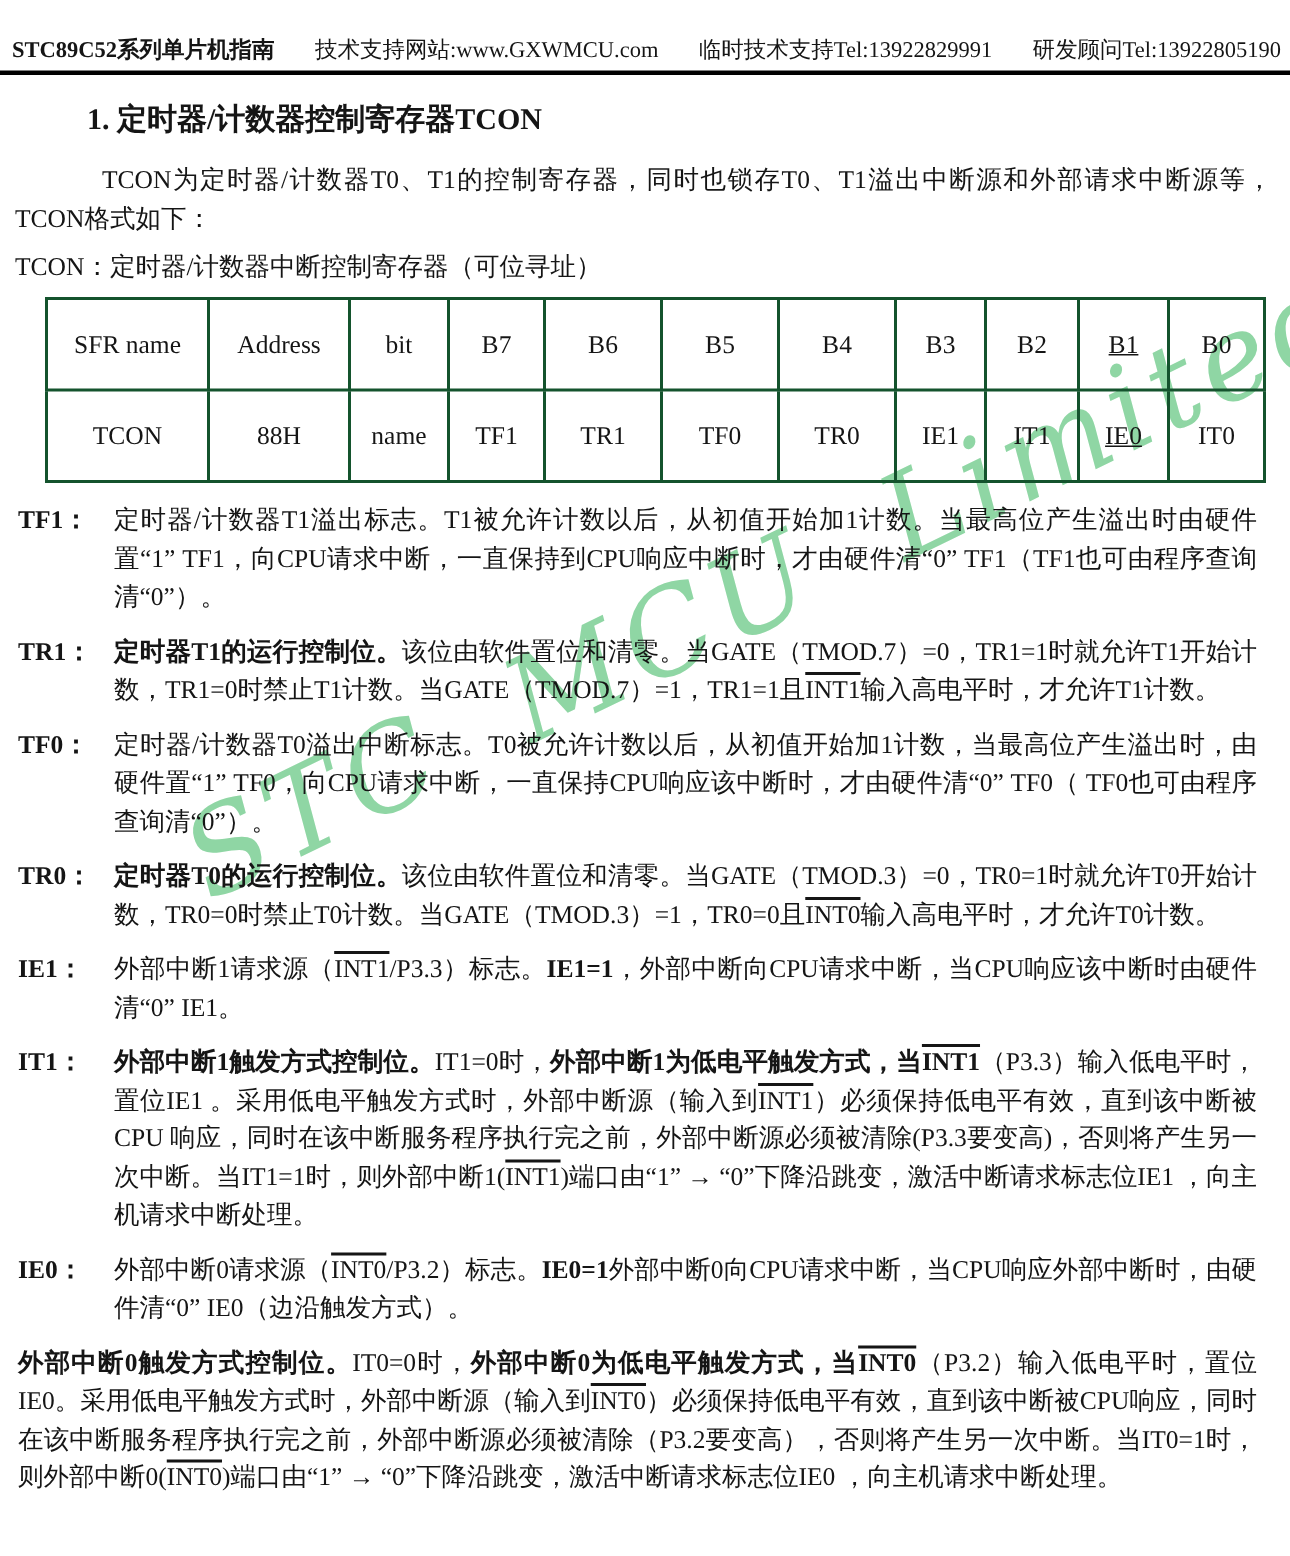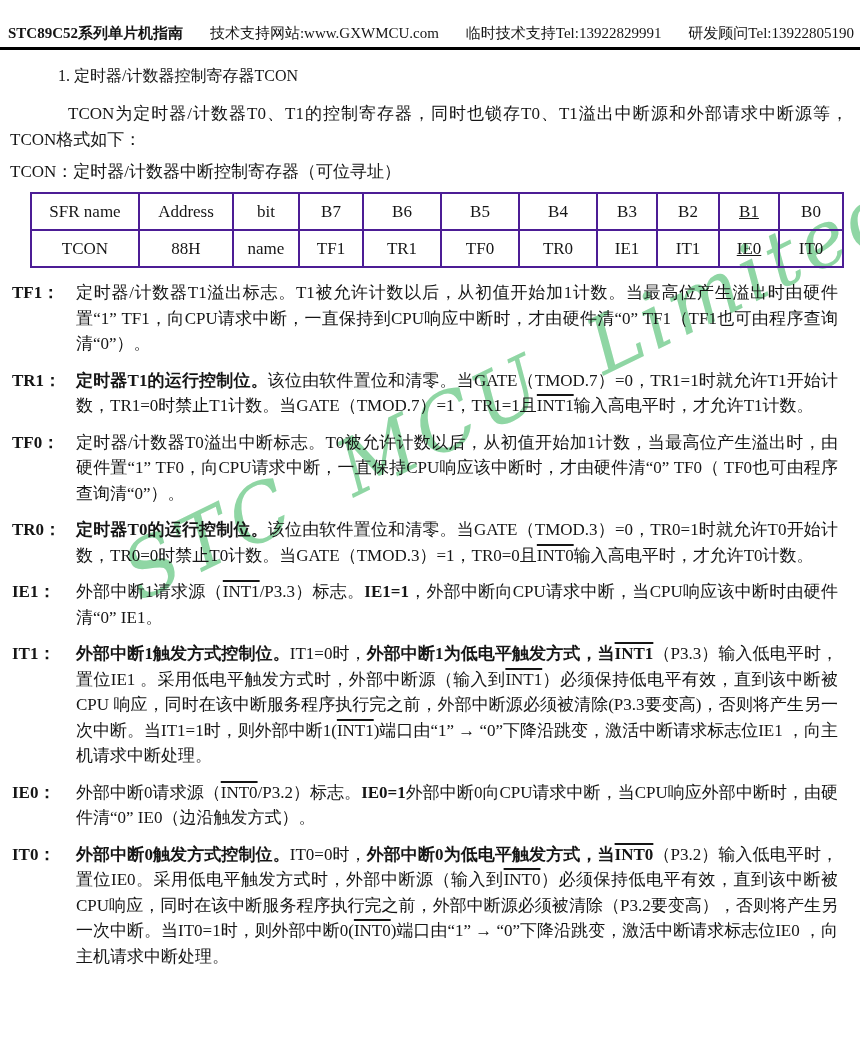--- a/index.html
+++ b/index.html
@@ -31,46 +31,46 @@
     align-items:baseline;
     justify-content:space-between;
     padding:24px 6px 4px 8px;
     border-bottom:3px solid #000;
     font-size:15px;
     white-space:nowrap;
     text-align:center;
   }
   .hdr .h-left{font-weight:bold;}
   .title{
-    font-size:16px;
-    font-weight:normal;
+    font-size:20px;
+    font-weight:bold;
     margin:16px 0 0 58px;
   }
   .intro{
     margin:14px 12px 0 10px;
     font-size:17px;
     line-height:26px;
     text-align:justify;
     text-indent:58px;
   }
   .caption{
     margin:6px 10px 0 10px;
     font-size:17px;
     line-height:26px;
   }
   table.sfr{
     border-collapse:collapse;
     margin:7px 0 0 30px;
     font-size:17px;
   }
   table.sfr td{
-    border:2px solid #4c1d95;
+    border:2px solid #14532d;
     text-align:center;
     height:27px;
-    padding:4px 4px;
+    padding:16px 4px;
   }
   table.sfr tr td:nth-child(1){width:98px;}
   table.sfr tr td:nth-child(2){width:84px;}
   table.sfr tr td:nth-child(3){width:56px;}
   table.sfr tr td:nth-child(4){width:54px;}
   table.sfr tr td:nth-child(5){width:68px;}
   table.sfr tr td:nth-child(6){width:68px;}
   table.sfr tr td:nth-child(7){width:68px;}
   table.sfr tr td:nth-child(8){width:50px;}
   table.sfr tr td:nth-child(9){width:52px;}
@@ -171,19 +171,18 @@
         </div>
         <div class="def-item">
           <span class="term">IT1：</span>
           <span class="def-body"><span class="bold">外部中断1触发方式控制位。</span><span>IT1=0时，</span><span class="bold">外部中断1为低电平触发方式，当</span><span class="bold ovl">INT1</span><span>（P3.3）输入低电平时，置位IE1 。采用低电平触发方式时，外部中断源（输入到</span><span class="ovl">INT1</span><span>）必须保持低电平有效，直到该中断被CPU 响应，同时在该中断服务程序执行完之前，外部中断源必须被清除(P3.3要变高)，否则将产生另一次中断。当IT1=1时，则外部中断1(</span><span class="ovl">INT1</span><span>)端口由“1” → “0”下降沿跳变，激活中断请求标志位IE1 ，向主机请求中断处理。</span></span>
         </div>
         <div class="def-item">
           <span class="term">IE0：</span>
           <span class="def-body"><span>外部中断0请求源（</span><span class="ovl">INT0</span><span>/P3.2）标志。</span><span class="bold">IE0=1</span><span>外部中断0向CPU请求中断，当CPU响应外部中断时，由硬件清“0” IE0（边沿触发方式）。</span></span>
         </div>
         <div class="def-item">
-          <span class="term">IT0：</span>
           <span class="def-body"><span class="bold">外部中断0触发方式控制位。</span><span>IT0=0时，</span><span class="bold">外部中断0为低电平触发方式，当</span><span class="bold ovl">INT0</span><span>（P3.2）输入低电平时，置位IE0。采用低电平触发方式时，外部中断源（输入到</span><span class="ovl">INT0</span><span>）必须保持低电平有效，直到该中断被CPU响应，同时在该中断服务程序执行完之前，外部中断源必须被清除（P3.2要变高），否则将产生另一次中断。当IT0=1时，则外部中断0(</span><span class="ovl">INT0</span><span>)端口由“1” → “0”下降沿跳变，激活中断请求标志位IE0 ，向主机请求中断处理。</span></span>
         </div>
       </div>
 
   </div>
 </div>
 
 </body></html>

